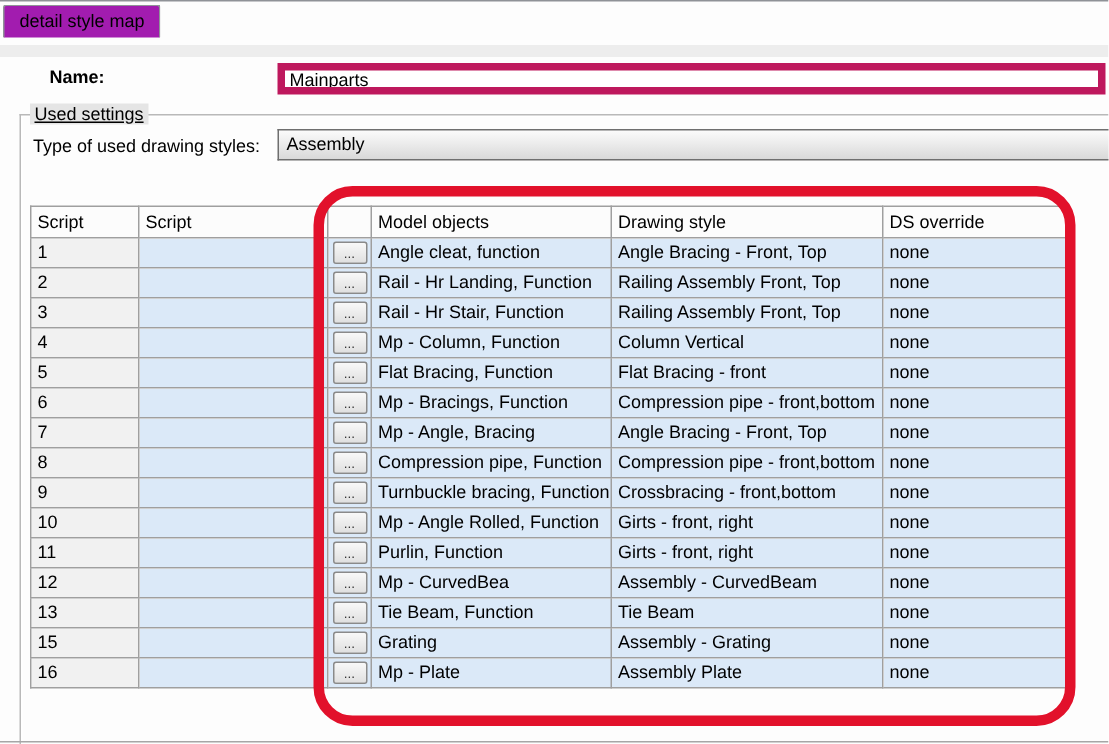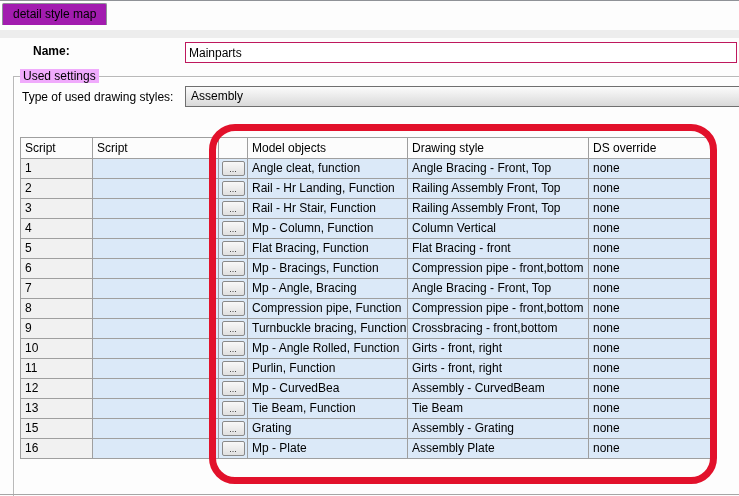--- a/index.html
+++ b/index.html
@@ -16,28 +16,28 @@
     left:2px;top:3px;height:22px;line-height:21px;padding:0 10px;
     background:#a21caf;border:1px solid #8f9297;border-bottom:none;
     border-radius:2px 2px 0 0;z-index:2;box-sizing:border-box;
   }
   .band{left:0;top:30px;width:739px;height:8px;background:#ededed;}
   
   .lbl{white-space:nowrap;}
   .name-label{left:33px;top:44px;font-weight:bold;}
   .name-input{
     left:185px;top:42px;width:552px;height:21px;box-sizing:border-box;
-    border:1px solid #be185d;padding:0 3px;font:inherit;background:#fff;
+    border:5px solid #be185d;padding:0 3px;font:inherit;background:#fff;
   }
   .groupbox{
     left:13px;top:76px;width:726px;height:420px;box-sizing:border-box;
     border-top:1px solid #b9b9b9;border-left:1px solid #b9b9b9;
     box-shadow:inset 1px 1px 0 #ffffff;
   }
-  .group-legend{position:absolute;left:6px;top:-8px;background:#f0abfc;padding:0 3px;}
+  .group-legend{position:absolute;left:6px;top:-8px;background:#e5e5e5;padding:0 3px;text-decoration:underline;}
   .type-label{left:22px;top:90px;}
   .combo{
     left:185px;top:86px;width:583px;height:21px;box-sizing:border-box;
     border:1px solid #6f6f6f;border-right:none;
     background:linear-gradient(#fbfbfb,#ececec 45%,#d9d9d9);
     line-height:19px;padding-left:5px;
   }
   
   table.grid{
     position:absolute;left:20px;top:137px;width:690px;

